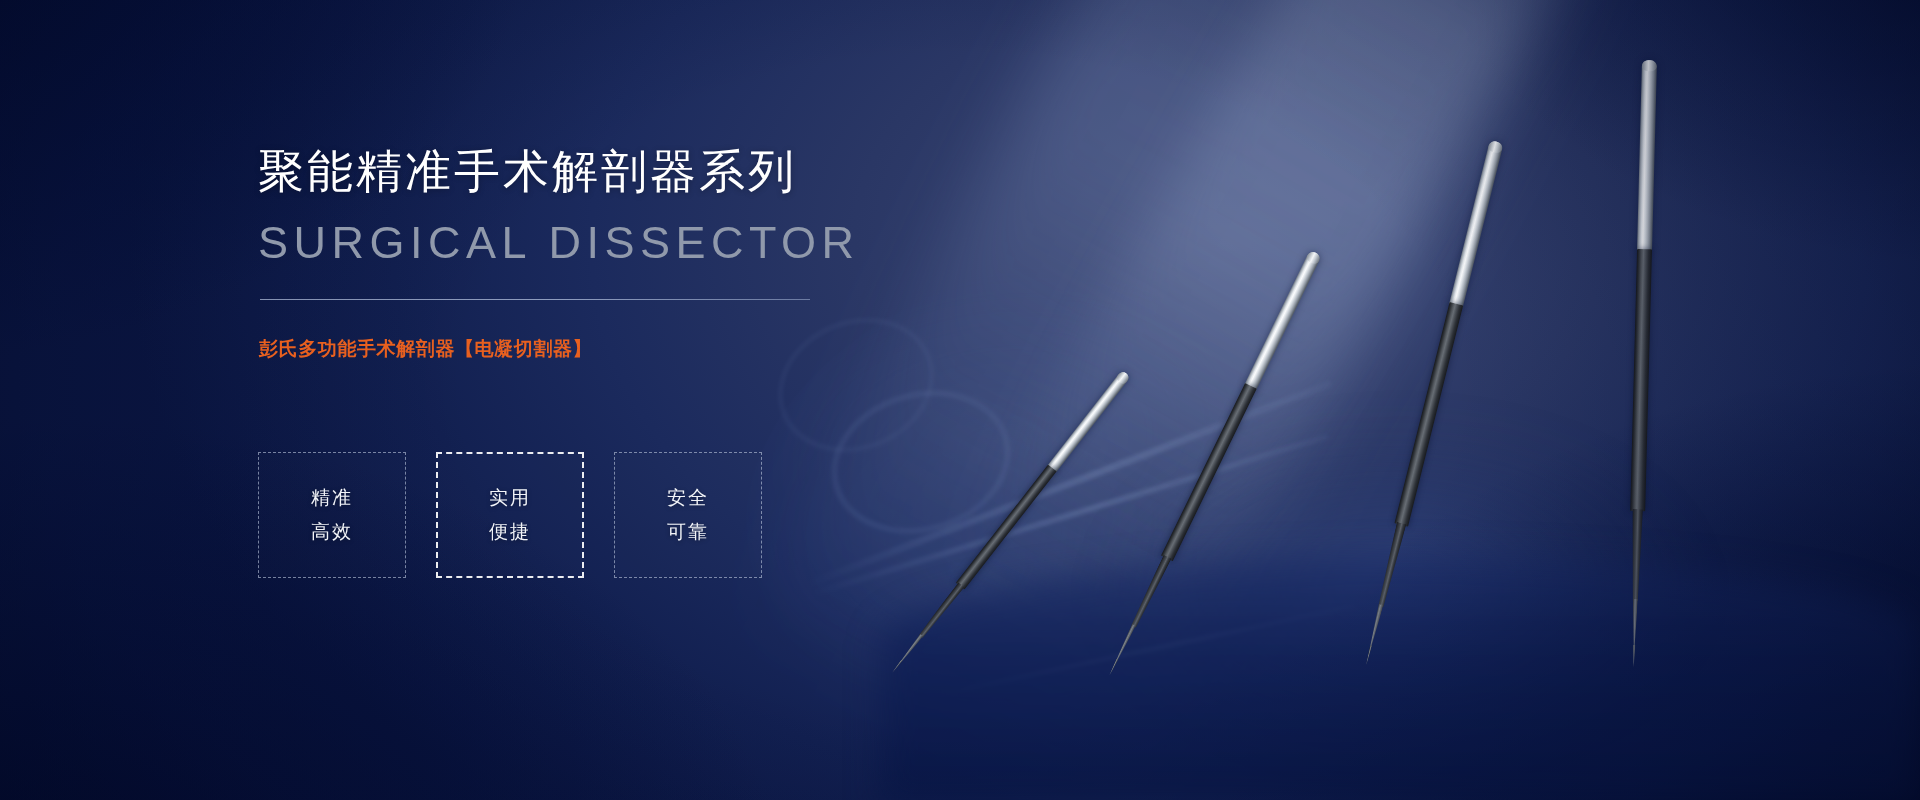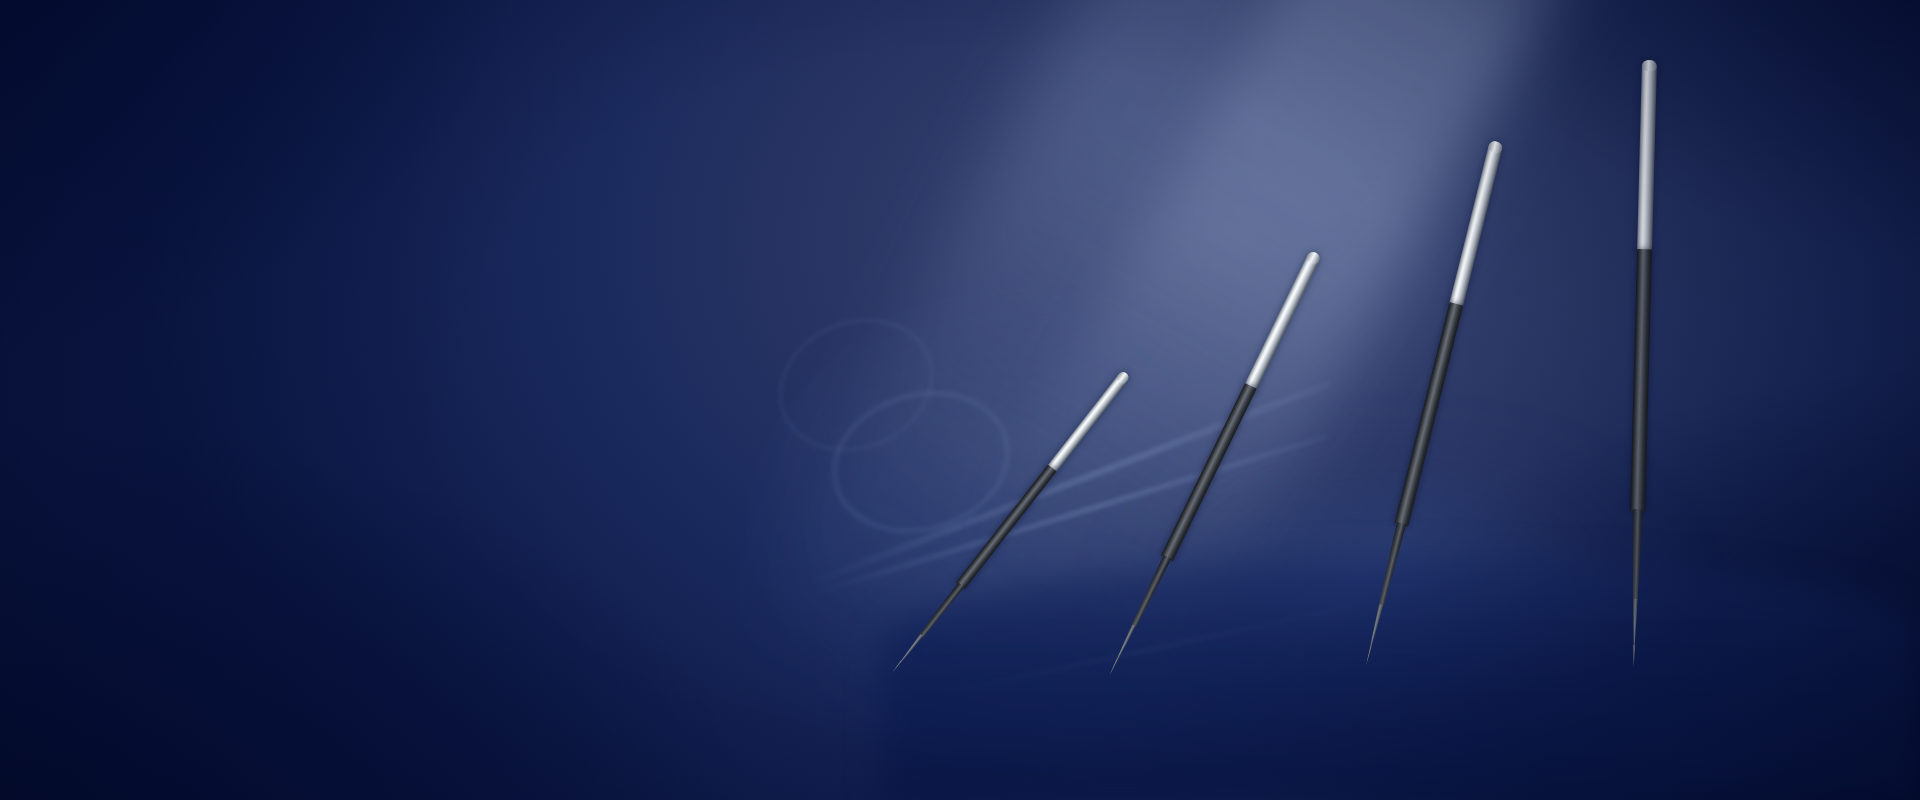--- a/index.html
+++ b/index.html
@@ -344,14 +344,43 @@
       <div class="shaft" style="top:189px;width:15px;height:262px;border-radius:1px;"></div>
       <div class="taper" style="top:449px;left:2.4px;width:10.2px;height:92px;clip-path:polygon(0 0,100% 0,74% 100%,26% 100%);"></div>
       <div class="needle" style="top:539px;left:5px;width:5px;height:48px;clip-path:polygon(0 0,100% 0,58% 100%,42% 100%);"></div>
       <div class="needle" style="top:585px;left:6.3px;width:2.4px;height:22px;clip-path:polygon(0 0,100% 0,50% 100%,50% 100%);"></div>
     </div>
 
   </div>
 
   <div class="vignette"></div>
 
+  <div class="content">
+
+    <div class="title-cn">聚能精准手术解剖器系列</div>
+
+    <div class="title-en">SURGICAL DISSECTOR</div>
+
+    <div class="divider"></div>
+
+    <div class="subtitle">彭氏多功能手术解剖器【电凝切割器】</div>
+
+    <div class="feature-row">
+
+      <div class="feature-box">
+        <div class="ln">精准</div>
+        <div class="ln">高效</div>
+      </div>
+
+      <div class="feature-box bright">
+        <div class="ln">实用</div>
+        <div class="ln">便捷</div>
+      </div>
+
+      <div class="feature-box">
+        <div class="ln">安全</div>
+        <div class="ln">可靠</div>
+      </div>
+
+    </div>
+  </div>
 
 </div>
 
 </body></html>

